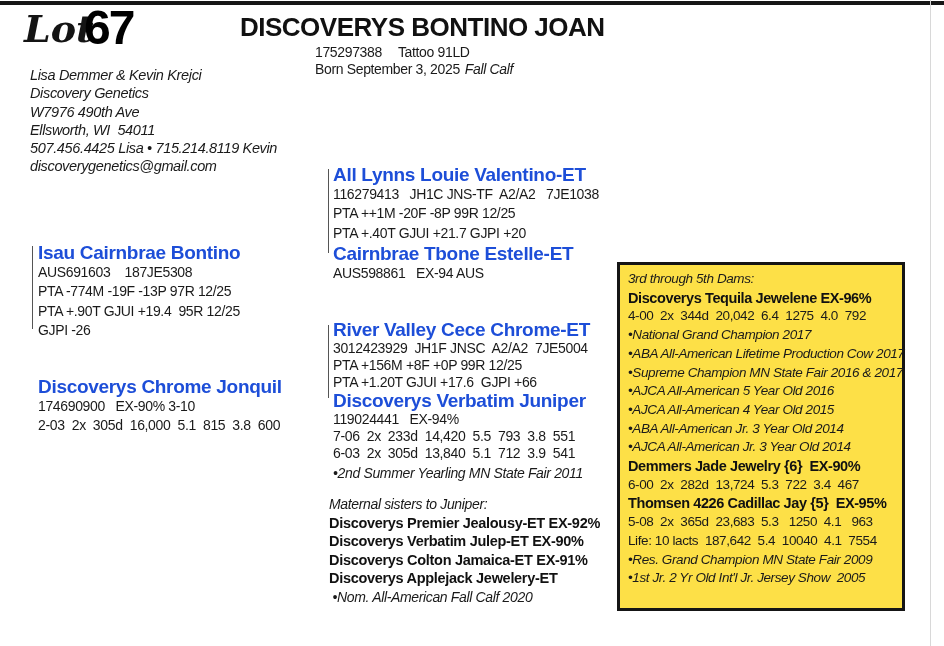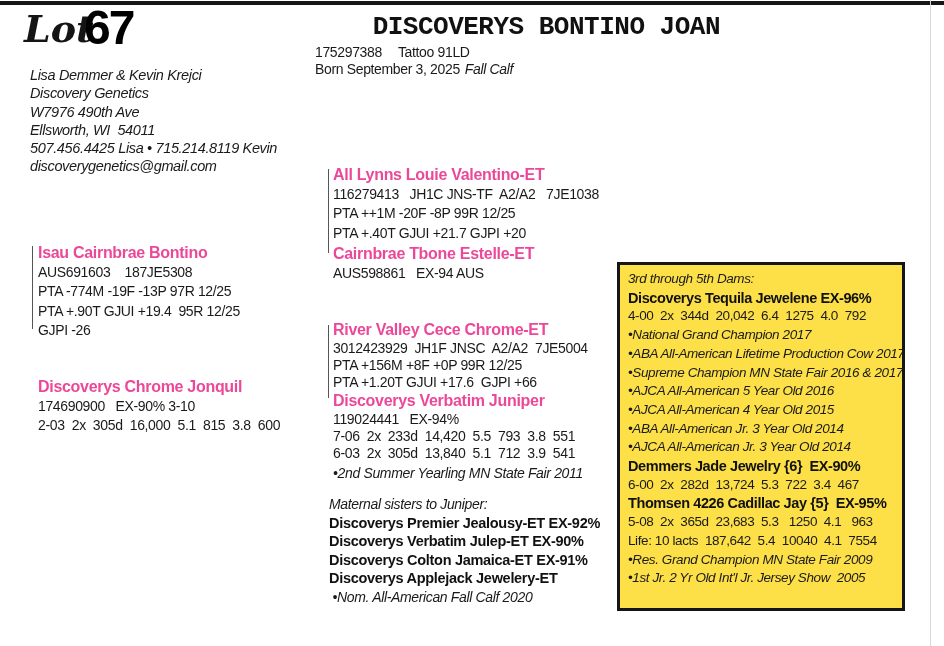--- a/index.html
+++ b/index.html
@@ -3,32 +3,32 @@
 <meta charset="utf-8">
 <style>
   html,body{margin:0;padding:0;background:#ffffff;}
   body{font-family:"Liberation Sans","DejaVu Sans",sans-serif;color:#1a1a1a;}
   .page{position:relative;width:944px;height:646px;background:#ffffff;overflow:hidden;}
   .abs{position:absolute;}
   .top-rule{position:absolute;left:0;top:1px;width:944px;height:4px;background:#161616;}
   .right-edge{position:absolute;left:930px;top:0;width:1px;height:646px;background:#d8d8d8;}
   .lot-script{left:24px;top:6px;font-family:"DejaVu Serif",serif;font-style:italic;font-size:38px;font-weight:bold;color:#141414;}
   .lot-num{left:84px;top:0px;font-size:48px;font-weight:bold;letter-spacing:-2px;color:#000000;}
-  .title{left:240px;top:12px;width:480px;text-align:right;font-size:26px;font-weight:bold;letter-spacing:-0.5px;color:#111;white-space:nowrap;font-family:Liberation Mono, monospace;}
+  .title{left:240px;top:12px;width:480px;text-align:left;font-size:26px;font-weight:bold;letter-spacing:-0.5px;color:#111;white-space:nowrap;}
   .line{white-space:pre;font-size:14px;letter-spacing:-0.35px;}
   .reg{left:315px;top:44px;}
   .reg .line{line-height:16.5px;}
   .it{font-style:italic;}
   .gapL{display:inline-block;width:16px;}
   .gapS{display:inline-block;width:5px;}
   .consignor{left:30px;top:66px;font-style:italic;}
   .consignor .line{line-height:18.3px;font-size:14.5px;}
   .vline{width:1px;background:#555;}
   .block .line{line-height:19.4px;}
-  .block .name{font-weight:bold;font-size:16px;line-height:21px;letter-spacing:-0.3px;color:#ec4899;}
+  .block .name{font-weight:bold;font-size:19px;line-height:21px;letter-spacing:-0.3px;color:#1d4ed8;}
   .block .award{font-style:italic;}
   #isau-block{left:38px;top:242px;}
   #jonquil-block{left:38px;top:376px;}
   #sire-block{left:333px;top:164px;}
   #dam-block{left:333px;top:320px;}
   #dam-block .line{line-height:16.9px;}
   #dam-block .name{line-height:20px;}
   #dam-block .gap{margin-top:4px;}
   #maternal{left:329px;top:495px;}
   #maternal .line{line-height:18.5px;}

